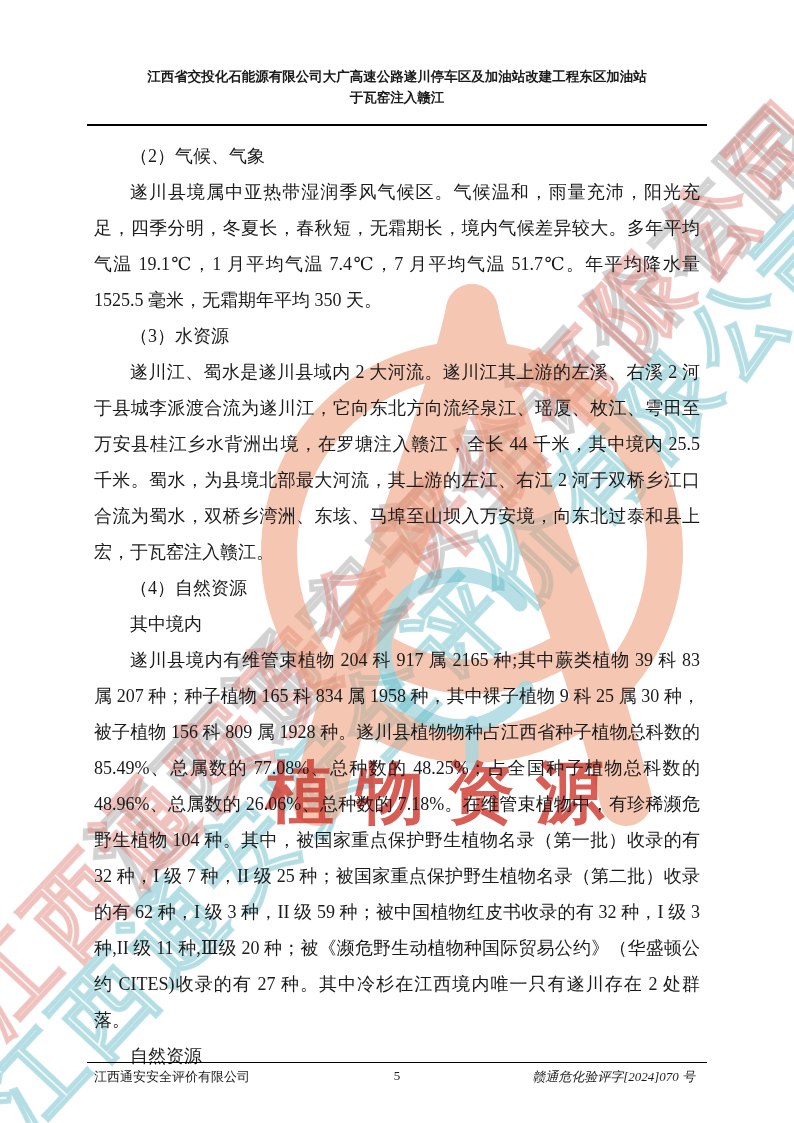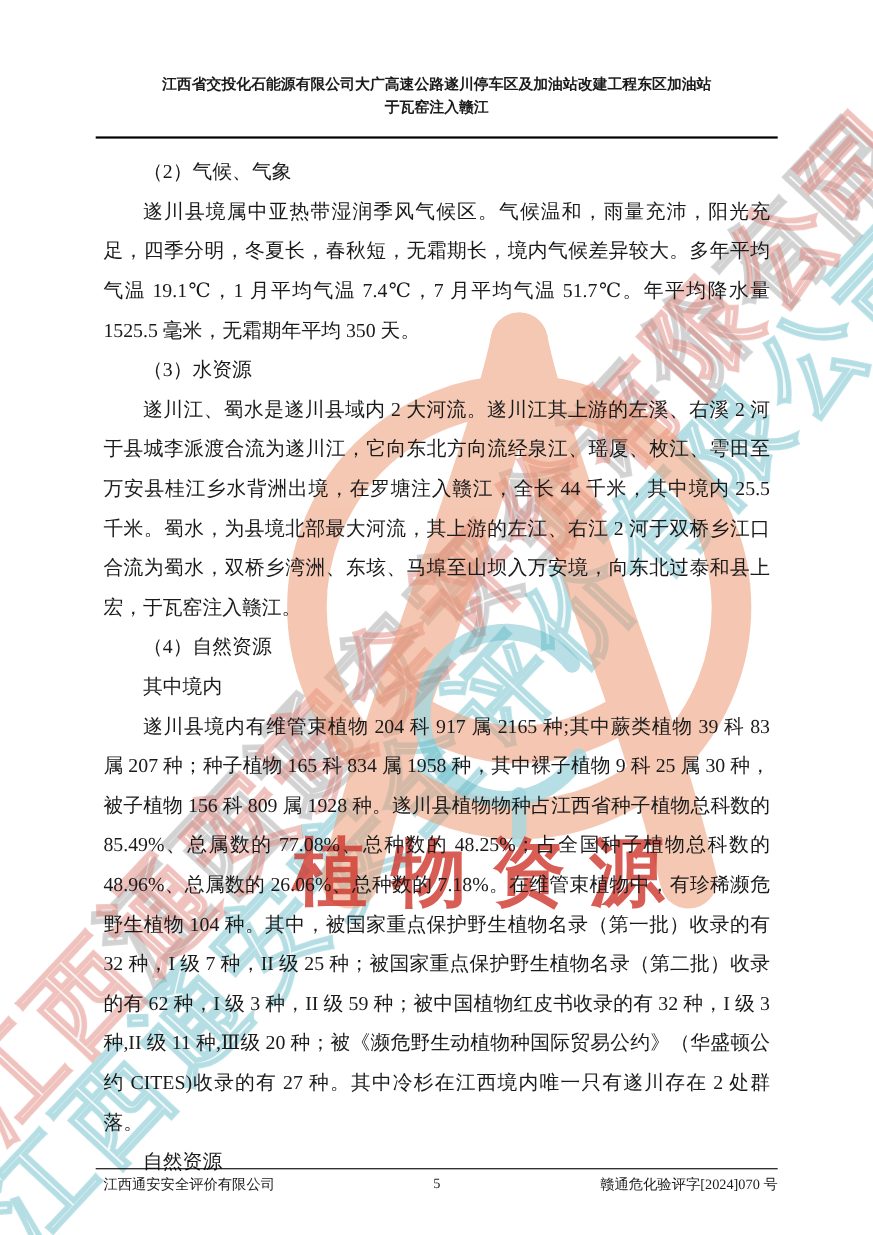--- a/index.html
+++ b/index.html
@@ -88,21 +88,21 @@
     position: absolute;
     left: 87px; top: 1046px;
     width: 620px;
     border-top: 1.5px solid #000000;
     font-size: 13px;
     padding-top: 5px;
     height: 24px;
   }
   .footer-left  { position: absolute; left: 7px;  top: 5px; }
   .footer-page  { position: absolute; left: 50%;  top: 5px; transform: translateX(-50%); }
-  .footer-right { position: absolute; right: 0px; top: 5px; }
+  .footer-right { position: absolute; right: 12px; top: 5px; font-style: italic; }
 </style>
 </head>
 <body>
 
 <div class="wm-layer">
 
   <div class="wm-diagonal wm-gray">江西通安安全评价有限公司</div>
 
   <div class="wm-diagonal wm-teal">江西通安安全评价有限公司</div>
 

